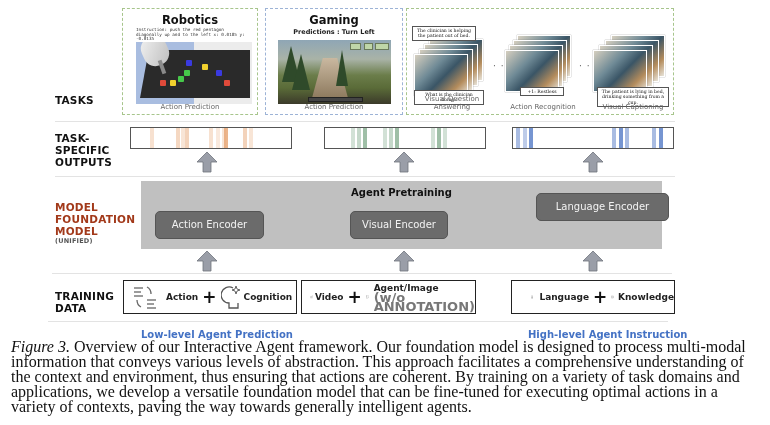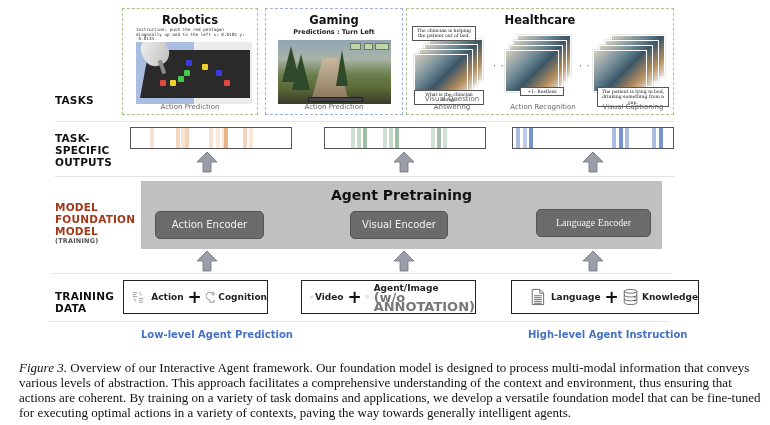--- a/index.html
+++ b/index.html
@@ -47,51 +47,51 @@
 
   
   .outbar { position:absolute; top:127px; height:22px; border:1px solid #555; background:#fff; overflow:hidden; }
   .stripe { position:absolute; top:0; bottom:0; width:4px; }
 
   
   .up-arrow { position:absolute; width:22px; height:22px; }
 
   
   .pretrain { position:absolute; left:141px; top:181px; width:521px; height:68px; background:#c0c0c0; }
-  .pretrain-title { position:absolute; left:0; right:0; top:6px; text-align:center; font-weight:bold; font-size:14px; color:#111; }
+  .pretrain-title { position:absolute; left:0; right:0; top:6px; text-align:center; font-weight:bold; font-size:10px; color:#111; }
   .encoder { position:absolute; background:#6b6b6b; border:1px solid #555; border-radius:5px; color:#f2f2f2; font-size:10px; text-align:center; line-height:26px; height:28px; }
 
   
   .tbox { position:absolute; top:280px; height:34px; border:1.3px solid #222; background:#fff; display:flex; align-items:center; }
   .tlabel { font-size:9px; font-weight:bold; color:#222; white-space:nowrap; }
   .plus { font-size:17px; font-weight:bold; margin: 0 4px; color:#111; line-height: 17px; }
   .icon-svg { display:block; }
   .fr-wrap { line-height: 9px; }
   .fr-note { font-size:13px; color:#777; font-weight:bold; }
 
   .level-label { position:absolute; top:329px; font-size:10px; color:#4472c4; font-weight:bold; }
 
   
-  .fig-caption { position:absolute; left:11px; top:360px; width:750px; font-family:"Liberation Serif","DejaVu Serif", serif; font-size:13px; line-height:15px; color:#111;margin-left:8px; }
+  .fig-caption { position:absolute; left:11px; top:339px; width:750px; font-family:"Liberation Serif","DejaVu Serif", serif; font-size:16px; line-height:15px; color:#111; }
   .fig-caption .fig-label { font-style: italic; }
 </style>
 </head>
 <body>
 
 <div class="row-label" style="top:94px;">TASKS</div>
 <div class="row-label" style="top:132px;">
   <div>TASK-</div>
   <div>SPECIFIC</div>
   <div>OUTPUTS</div>
 </div>
 <div class="row-label red" style="top:201px;">
   <div>MODEL</div>
   <div>FOUNDATION</div>
   <div>MODEL</div>
-  <span class="sub">(TRAINING)</span>
+  <span class="sub">(UNIFIED)</span>
 </div>
 <div class="row-label" style="top:290px;">
   <div>TRAINING</div>
   <div>DATA</div>
 </div>
 
 <div class="hline" style="left:55px; top:121px; width:620px;"></div>
 <div class="hline" style="left:55px; top:176px; width:620px;"></div>
 <div class="hline" style="left:52px; top:273px; width:620px;"></div>
 <div class="hline" style="left:48px; top:321px; width:620px;"></div>
@@ -126,21 +126,20 @@
     <div class="tree" style="left:58px; top:10px; width:12px;"></div>
     <div class="hud" style="left:72px; width:11px;"></div>
     <div class="hud" style="left:86px; width:9px;"></div>
     <div class="hud" style="left:97px; width:14px;"></div>
     <div class="hotbar"></div>
   </div>
   <div class="caption-sm" style="left:0; right:0; bottom:3px;">Action Prediction</div>
 </div>
 
 <div class="panel green" style="left:406px; width:268px;">
-  <div class="panel-title" style="top:4px;">Healthcare</div>
 
   <div class="frames" style="left:4px; top:22px; width:80px; height:70px;">
     <div class="frame" style="left:18px; top:8px;"></div>
     <div class="frame" style="left:13px; top:13px;"></div>
     <div class="frame" style="left:8px; top:18px;"></div>
     <div class="frame" style="left:3px; top:23px;"></div>
   </div>
   <div class="bubble" style="left:5px; top:17px; width:64px;">The clinician is helping the patient out of bed.</div>
   <div class="bubble" style="left:7px; top:81px; width:70px;">What is the clinician doing?</div>
   <div class="dots" style="left:86px; top:52px;">· · ·</div>
@@ -208,34 +207,34 @@
     <polygon points="11,1 21,11 15,11 15,21 7,21 7,11 1,11" fill="#9a9ea8" stroke="#6f737c" stroke-width="0.8"></polygon>
   </svg>
 <svg class="up-arrow" style="left:582px; top:151px;" viewBox="0 0 22 22">
     <polygon points="11,1 21,11 15,11 15,21 7,21 7,11 1,11" fill="#9a9ea8" stroke="#6f737c" stroke-width="0.8"></polygon>
   </svg>
 
 <div class="pretrain">
   <div class="pretrain-title">Agent Pretraining</div>
   <div class="encoder" style="left:14px; top:30px; width:109px;">Action Encoder</div>
   <div class="encoder" style="left:209px; top:30px; width:98px;">Visual Encoder</div>
-  <div class="encoder" style="left:395px; top:28px; width:115px;font-family:Liberation Serif, serif;">Language Encoder</div>
+  <div class="encoder" style="left:395px; top:12px; width:133px;">Language Encoder</div>
 </div>
 
 <svg class="up-arrow" style="left:196px; top:250px;" viewBox="0 0 22 22">
     <polygon points="11,1 21,11 15,11 15,21 7,21 7,11 1,11" fill="#9a9ea8" stroke="#6f737c" stroke-width="0.8"></polygon>
   </svg>
 <svg class="up-arrow" style="left:393px; top:250px;" viewBox="0 0 22 22">
     <polygon points="11,1 21,11 15,11 15,21 7,21 7,11 1,11" fill="#9a9ea8" stroke="#6f737c" stroke-width="0.8"></polygon>
   </svg>
 <svg class="up-arrow" style="left:582px; top:250px;" viewBox="0 0 22 22">
     <polygon points="11,1 21,11 15,11 15,21 7,21 7,11 1,11" fill="#9a9ea8" stroke="#6f737c" stroke-width="0.8"></polygon>
   </svg>
 
-<div class="tbox" style="left:123px; width:145px; padding-left:8px;">
+<div class="tbox" style="left:123px; width:174px; padding-left:8px;">
   <svg class="icon-svg" width="28" height="26" viewBox="0 0 28 26">
     <g stroke="#666" stroke-width="1.3" fill="none">
       <line x1="2" y1="4" x2="11" y2="4"></line>
         <line x1="2" y1="8" x2="9" y2="8"></line>
         <line x1="2" y1="12" x2="11" y2="12"></line>
       <path d="M15 3 q4 2 4 7"></path>
         <path d="M5 16 q0 5 4 7"></path>
       <line x1="15" y1="16" x2="24" y2="16"></line>
         <line x1="15" y1="20" x2="22" y2="20"></line>
         <line x1="15" y1="24" x2="24" y2="24"></line>
@@ -270,21 +269,21 @@
       <circle cx="7" cy="6" r="0.8" fill="#555"></circle>
         <circle cx="4" cy="4" r="0.5" fill="#555"></circle>
     </g>
   </svg>
   <span class="fr-wrap" style="margin-left:5px;">
     <span class="tlabel" style="display:block;">Agent/Image</span>
     <span class="fr-note" style="display:block;">(w/o ANNOTATION)</span>
   </span>
 </div>
 
-<div class="tbox" style="left:511px; width:188px; padding-left:19px;">
+<div class="tbox" style="left:511px; width:164px; padding-left:19px;">
   <svg class="icon-svg" width="22" height="28" viewBox="0 0 22 28">
     <g stroke="#444" stroke-width="1.2" fill="none">
       <path d="M2 2 h12 l6 6 v18 h-18 z"></path>
         <path d="M14 2 v6 h6"></path>
       <line x1="5" y1="12" x2="17" y2="12"></line>
         <line x1="5" y1="15" x2="17" y2="15"></line>
         <line x1="5" y1="18" x2="17" y2="18"></line>
         <line x1="5" y1="21" x2="17" y2="21"></line>
         <line x1="5" y1="24" x2="17" y2="24"></line>
     </g>

